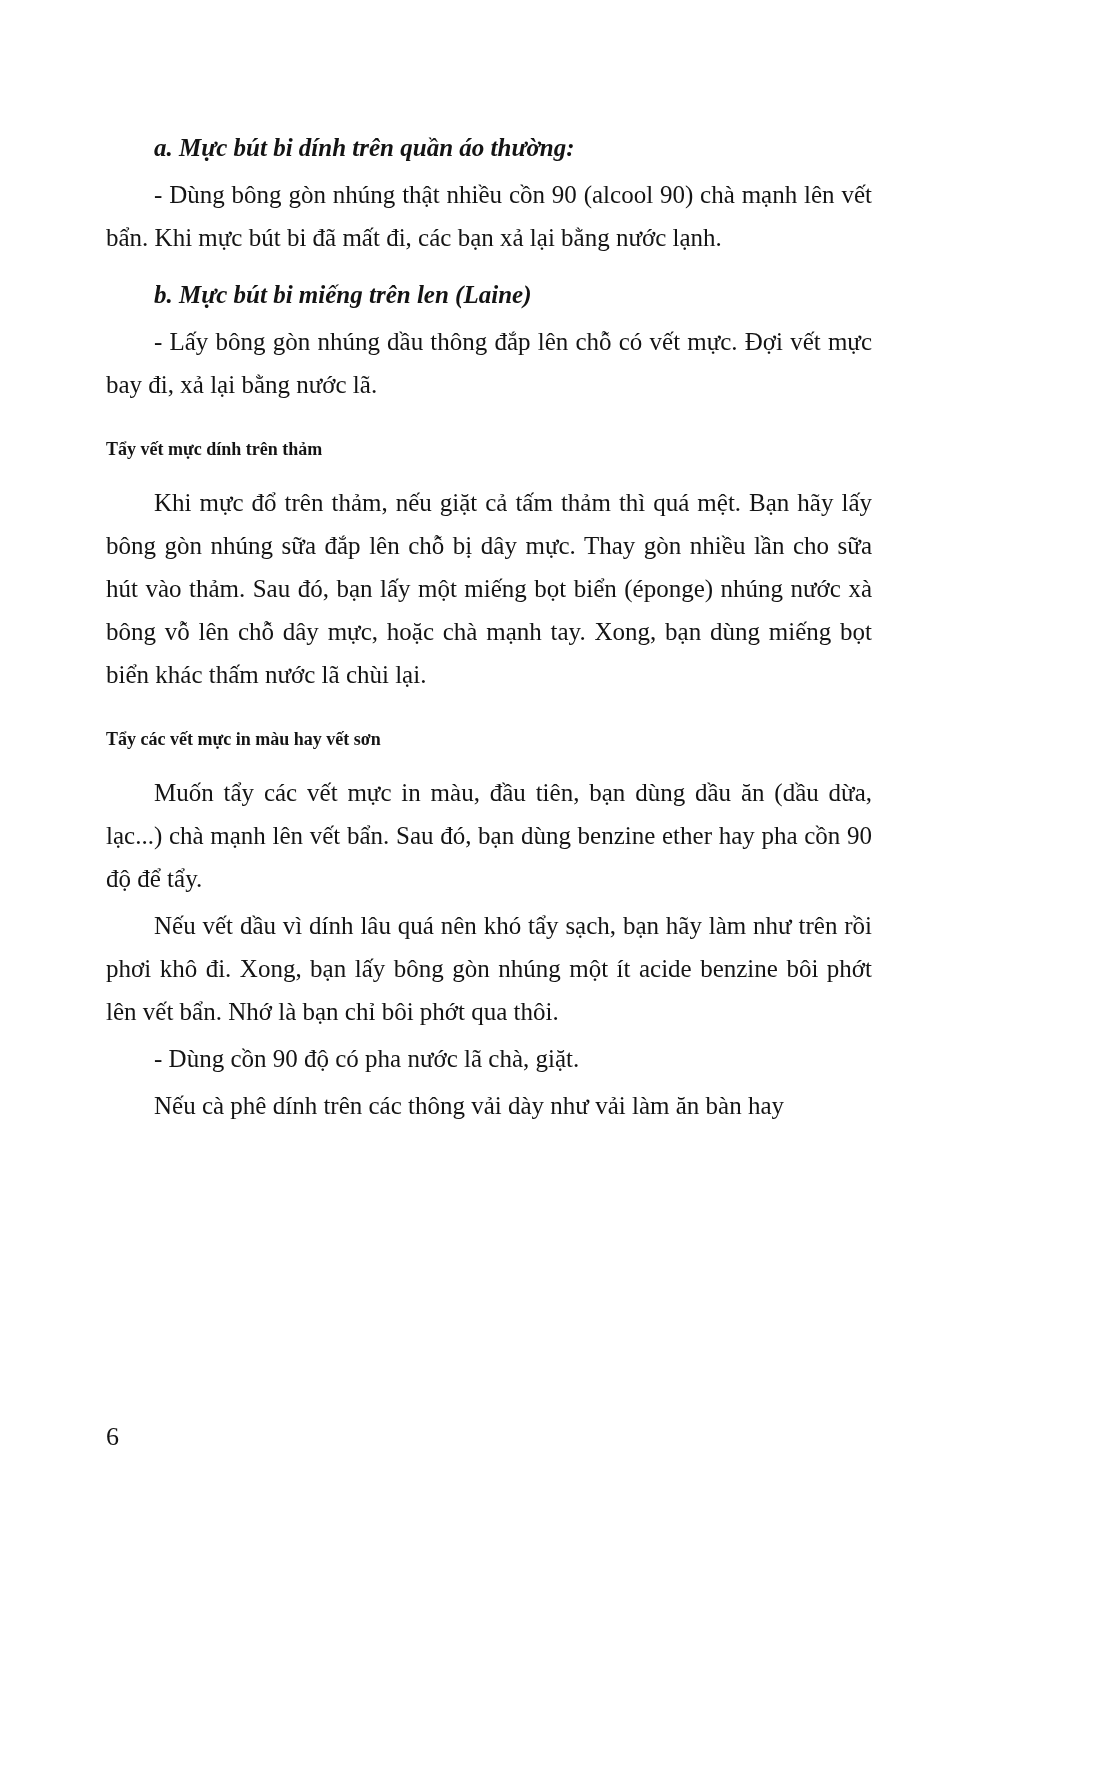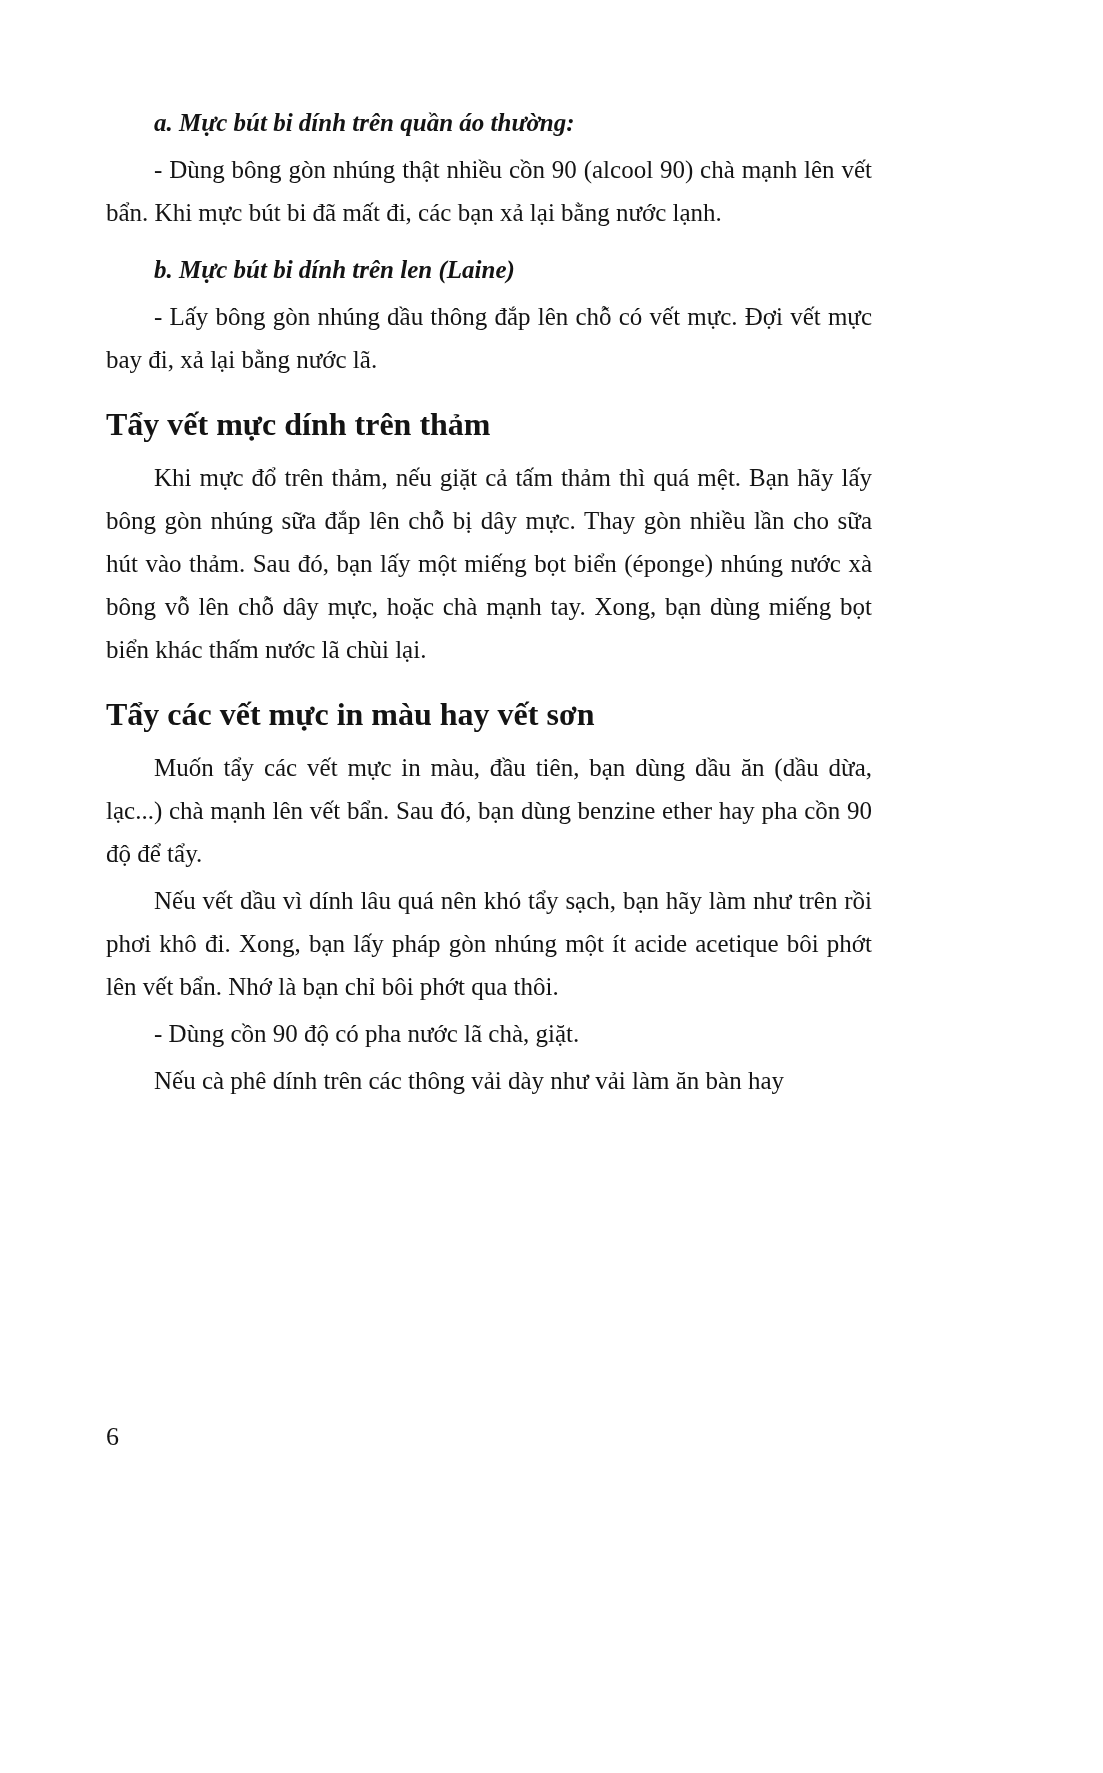--- a/index.html
+++ b/index.html
@@ -11,41 +11,41 @@
     position: relative;
     width: 1103px;
     height: 1773px;
     background: #ffffff;
     font-family: "Liberation Serif", serif;
     color: #141414;
     overflow: hidden;
   }
   .content {
     position: absolute;
-    top: 87px;
+    top: 112px;
     left: 106px;
     width: 772px;
   }
   .para {
     font-size: 25px;
     line-height: 43px;
     text-align: justify;
     text-indent: 48px;
     margin: 0 6px 4px 0;
   }
   .h-italic {
     font-size: 25px;
     line-height: 43px;
     font-weight: bold;
     font-style: italic;
     text-indent: 48px;
     margin: 14px 0 4px 0;
   }
   .h-bold {
-    font-size: 32px;
+    font-size: 18px;
     line-height: 43px;
     font-weight: bold;
     text-indent: 0;
     margin: 22px 0 10px 0;
   }
   .page-number {
     position: absolute;
     left: 106px;
     top: 1420px;
     font-size: 26px;
@@ -53,24 +53,24 @@
     color: #141414;
   }
 </style>
 </head>
 <body>
 
 <div class="page">
   <div class="content">
     <div class="h-italic">a. Mực bút bi dính trên quần áo thường:</div>
     <div class="para">- Dùng bông gòn nhúng thật nhiều cồn 90 (alcool 90) chà mạnh lên vết bẩn. Khi mực bút bi đã mất đi, các bạn xả lại bằng nước lạnh.</div>
-    <div class="h-italic">b. Mực bút bi dính trên len (Laine)</div>
+    <div class="h-italic">b. Mực bút bi miếng trên len (Laine)</div>
     <div class="para">- Lấy bông gòn nhúng dầu thông đắp lên chỗ có vết mực. Đợi vết mực bay đi, xả lại bằng nước lã.</div>
     <div class="h-bold">Tẩy vết mực dính trên thảm</div>
     <div class="para">Khi mực đổ trên thảm, nếu giặt cả tấm thảm thì quá mệt. Bạn hãy lấy bông gòn nhúng sữa đắp lên chỗ bị dây mực. Thay gòn nhiều lần cho sữa hút vào thảm. Sau đó, bạn lấy một miếng bọt biển (éponge) nhúng nước xà bông vỗ lên chỗ dây mực, hoặc chà mạnh tay. Xong, bạn dùng miếng bọt biển khác thấm nước lã chùi lại.</div>
     <div class="h-bold">Tẩy các vết mực in màu hay vết sơn</div>
     <div class="para">Muốn tẩy các vết mực in màu, đầu tiên, bạn dùng dầu ăn (dầu dừa, lạc...) chà mạnh lên vết bẩn. Sau đó, bạn dùng benzine ether hay pha cồn 90 độ để tẩy.</div>
-    <div class="para">Nếu vết dầu vì dính lâu quá nên khó tẩy sạch, bạn hãy làm như trên rồi phơi khô đi. Xong, bạn lấy pháp gòn nhúng một ít acide acetique bôi phớt lên vết bẩn. Nhớ là bạn chỉ bôi phớt qua thôi.</div>
+    <div class="para">Nếu vết dầu vì dính lâu quá nên khó tẩy sạch, bạn hãy làm như trên rồi phơi khô đi. Xong, bạn lấy bông gòn nhúng một ít acide benzine bôi phớt lên vết bẩn. Nhớ là bạn chỉ bôi phớt qua thôi.</div>
     <div class="para">- Dùng cồn 90 độ có pha nước lã chà, giặt.</div>
     <div class="para">Nếu cà phê dính trên các thông vải dày như vải làm ăn bàn hay</div>
   </div>
   <div class="page-number">6</div>
 </div>
 
 </body></html>

